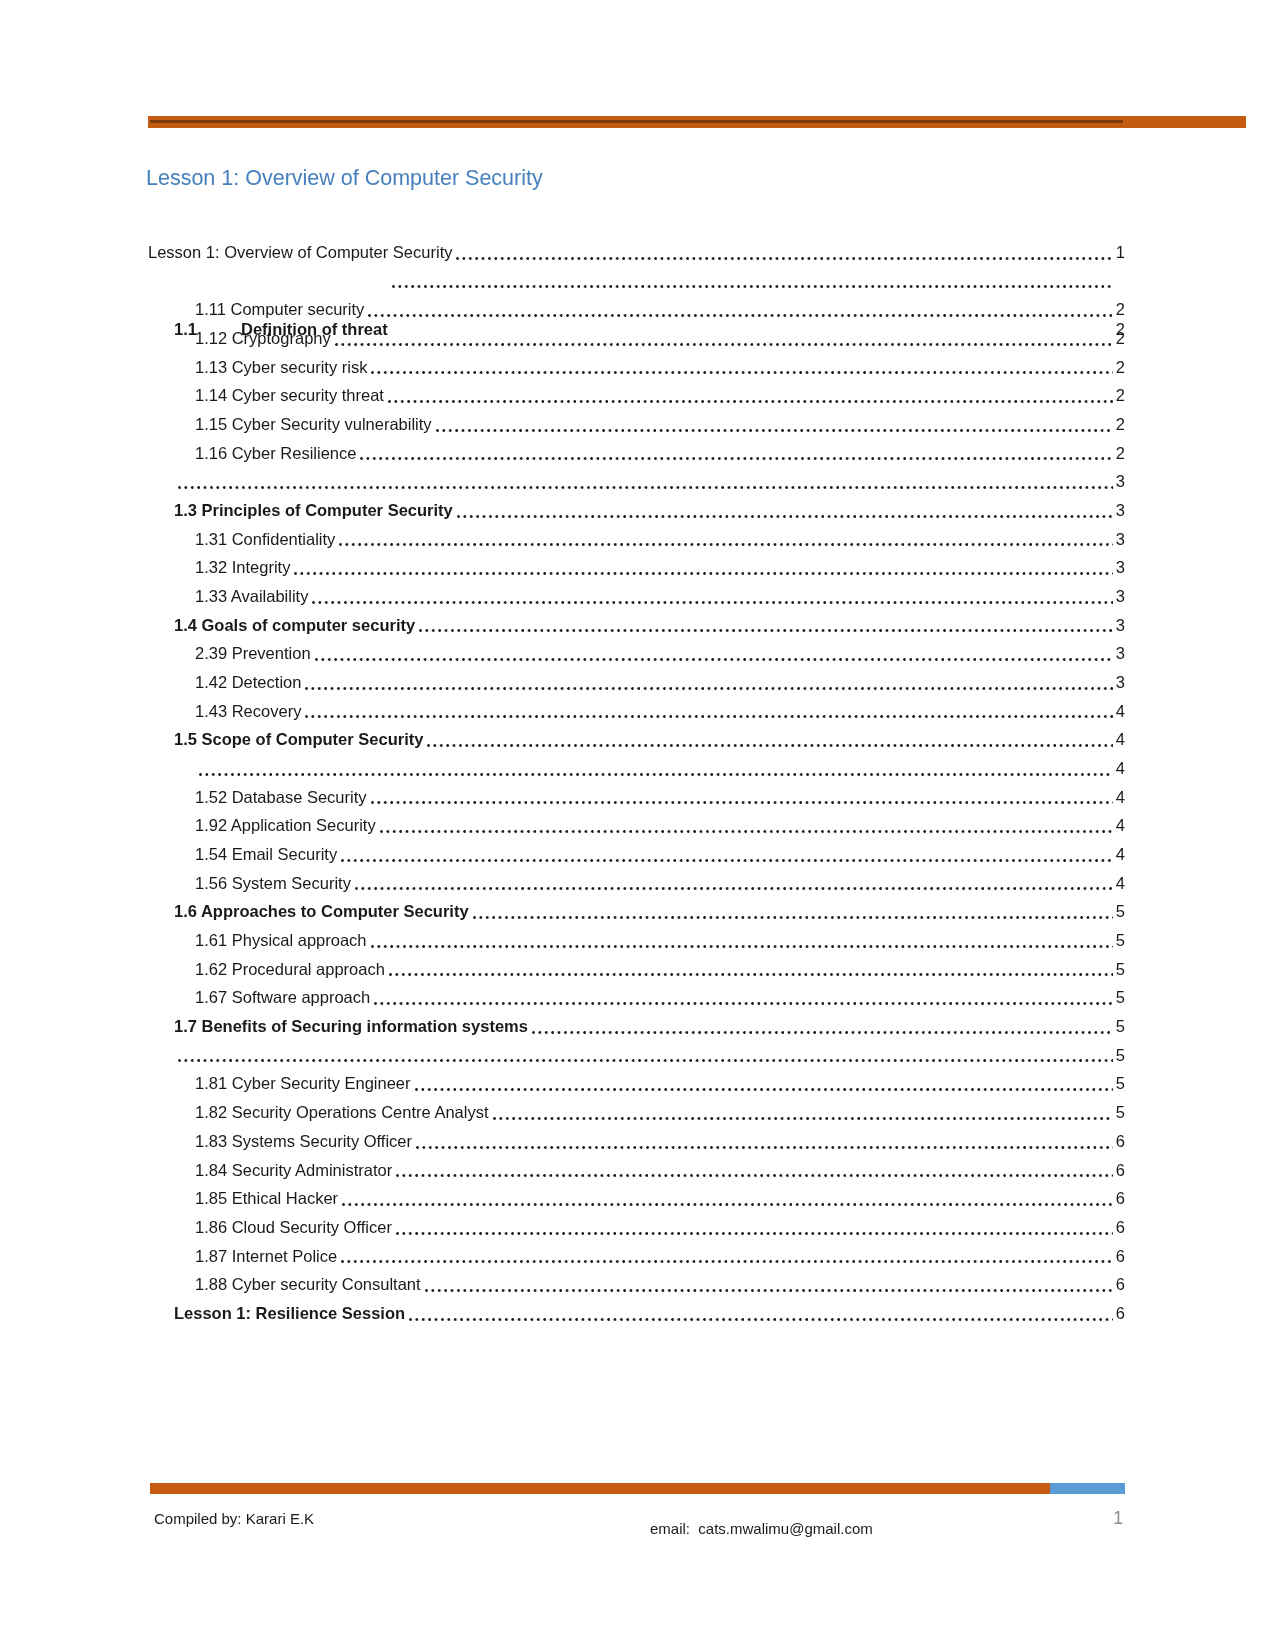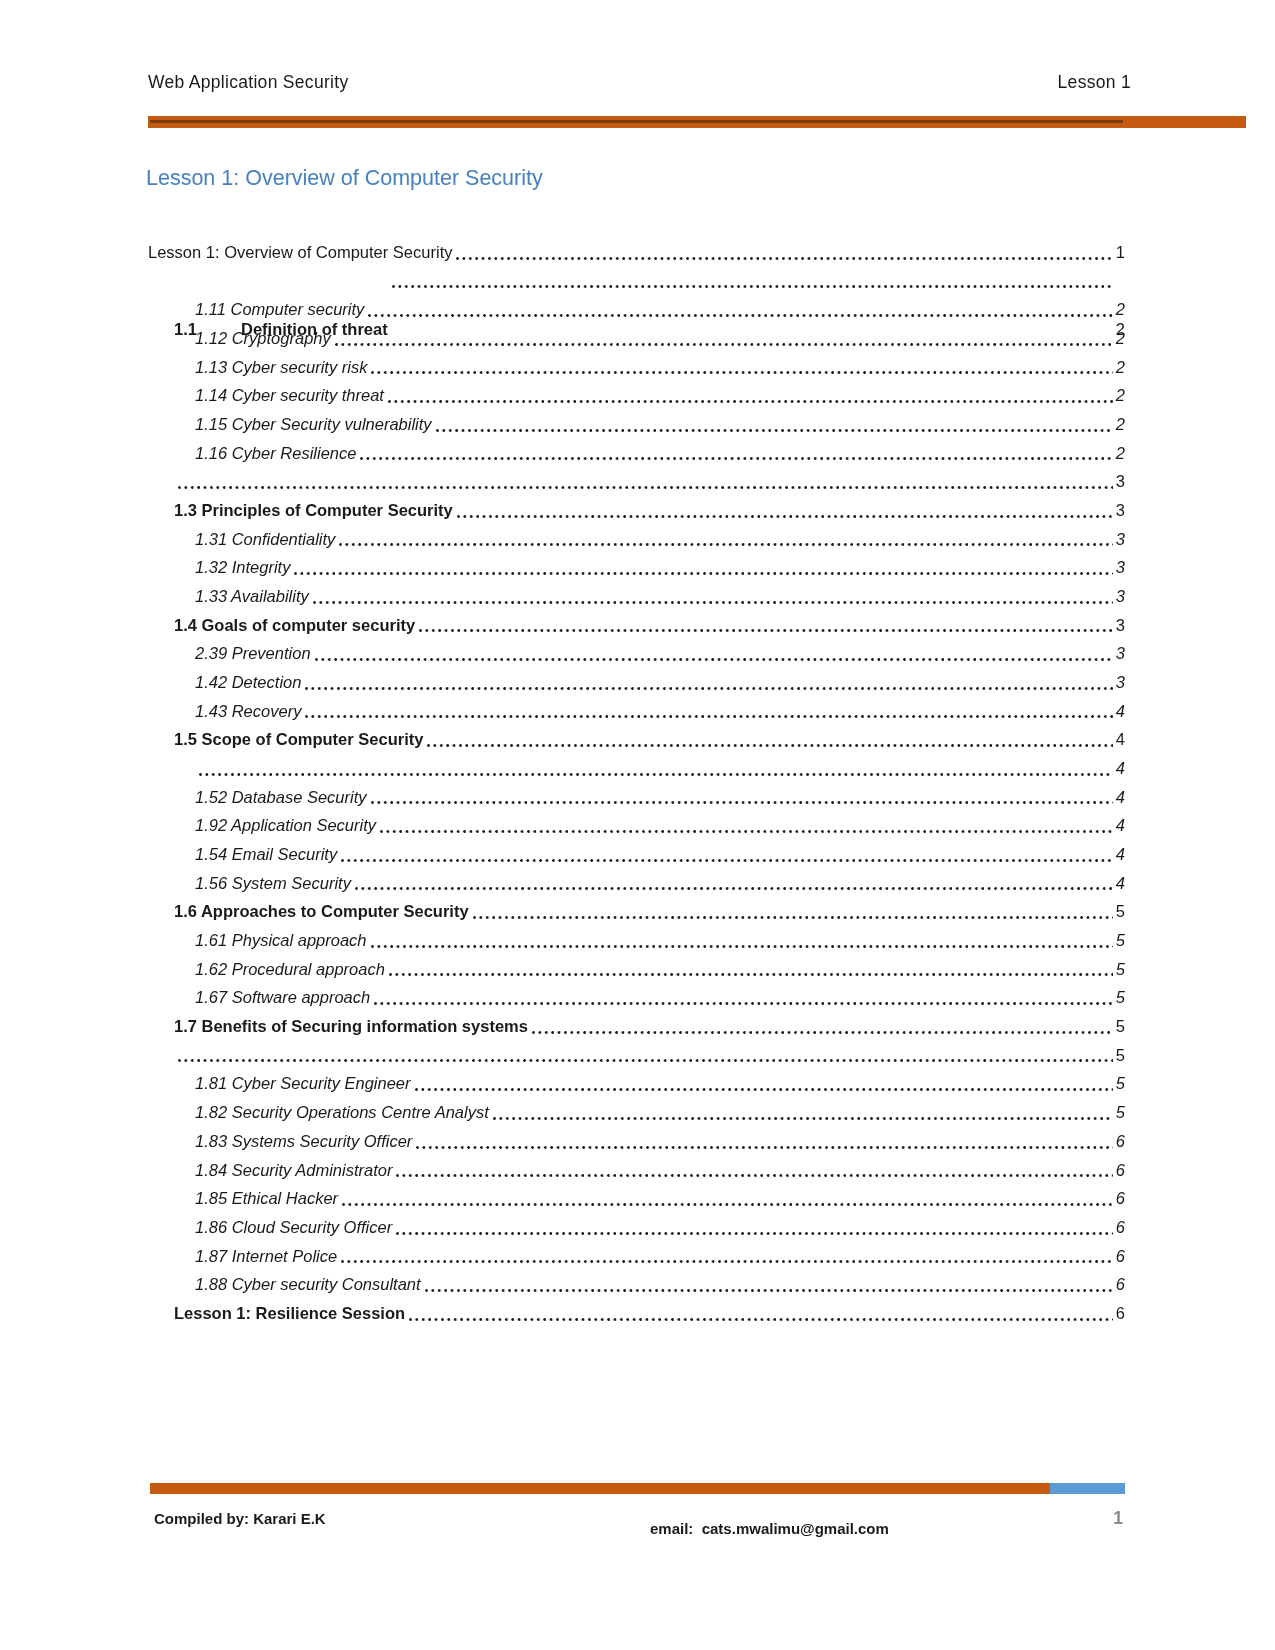--- a/index.html
+++ b/index.html
@@ -48,21 +48,21 @@
     position: absolute; top: 238px; left: 148px; width: 977px;
     font-size: 16.5px;
   }
   .toc-row {
     display: flex; align-items: baseline;
     height: 28.68px; line-height: 28.68px;
     white-space: nowrap;
   }
   .toc-row.bold { font-weight: bold; }
   .toc-row.lvl1 { padding-left: 26px; }
-  .toc-row.lvl2 { padding-left: 47px; font-style: italic; }
+  .toc-row.lvl2 { padding-left: 47px; }
   .toc-num { flex: 0 0 67px; width: 67px; margin-top: 48px; }
   .toc-label { flex: 0 0 auto; }
   .toc-dots {
     flex: 1 1 auto;
     align-self: flex-end;
     height: 3px;
     margin: 0 3px 7px 4px;
     background-image: radial-gradient(circle at 1.5px 1.5px, var(--text) 1.1px, transparent 1.6px);
     background-size: 6.4px 3px;
     background-repeat: repeat-x;
@@ -73,35 +73,30 @@
   
   .footer-bar {
     position: absolute; top: 1483px; left: 150px; width: 975px; height: 11px;
     display: flex;
   }
   .footer-bar-orange { width: 900px; height: 100%; background: var(--accent-orange); }
   .footer-bar-blue { flex: 1; height: 100%; background: var(--accent-blue); }
   .footer-row {
     position: absolute; top: 1508px; left: 148px; width: 977px; height: 26px;
     font-size: 15px;
-    font-weight: bold;
   }
   .footer-left { position: absolute; left: 6px; top: 2px; }
   .footer-email { position: absolute; left: 502px; top: 12px; white-space: pre; }
   .footer-page { position: absolute; right: 2px; top: 0; color: var(--page-gray); font-size: 17.5px; }
 </style>
 </head>
 <body>
 
 <div class="page">
 
-  <div class="header">
-    <span>Web Application Security</span>
-    <span>Lesson 1</span>
-  </div>
 
   <div class="top-bar">
     <div class="top-bar-line"></div>
   </div>
 
   <h1 class="doc-title" style="margin:0; font-weight:normal;">Lesson 1: Overview of Computer Security</h1>
 
   <div class="toc">
   <div class="toc-row lvl0">
 

